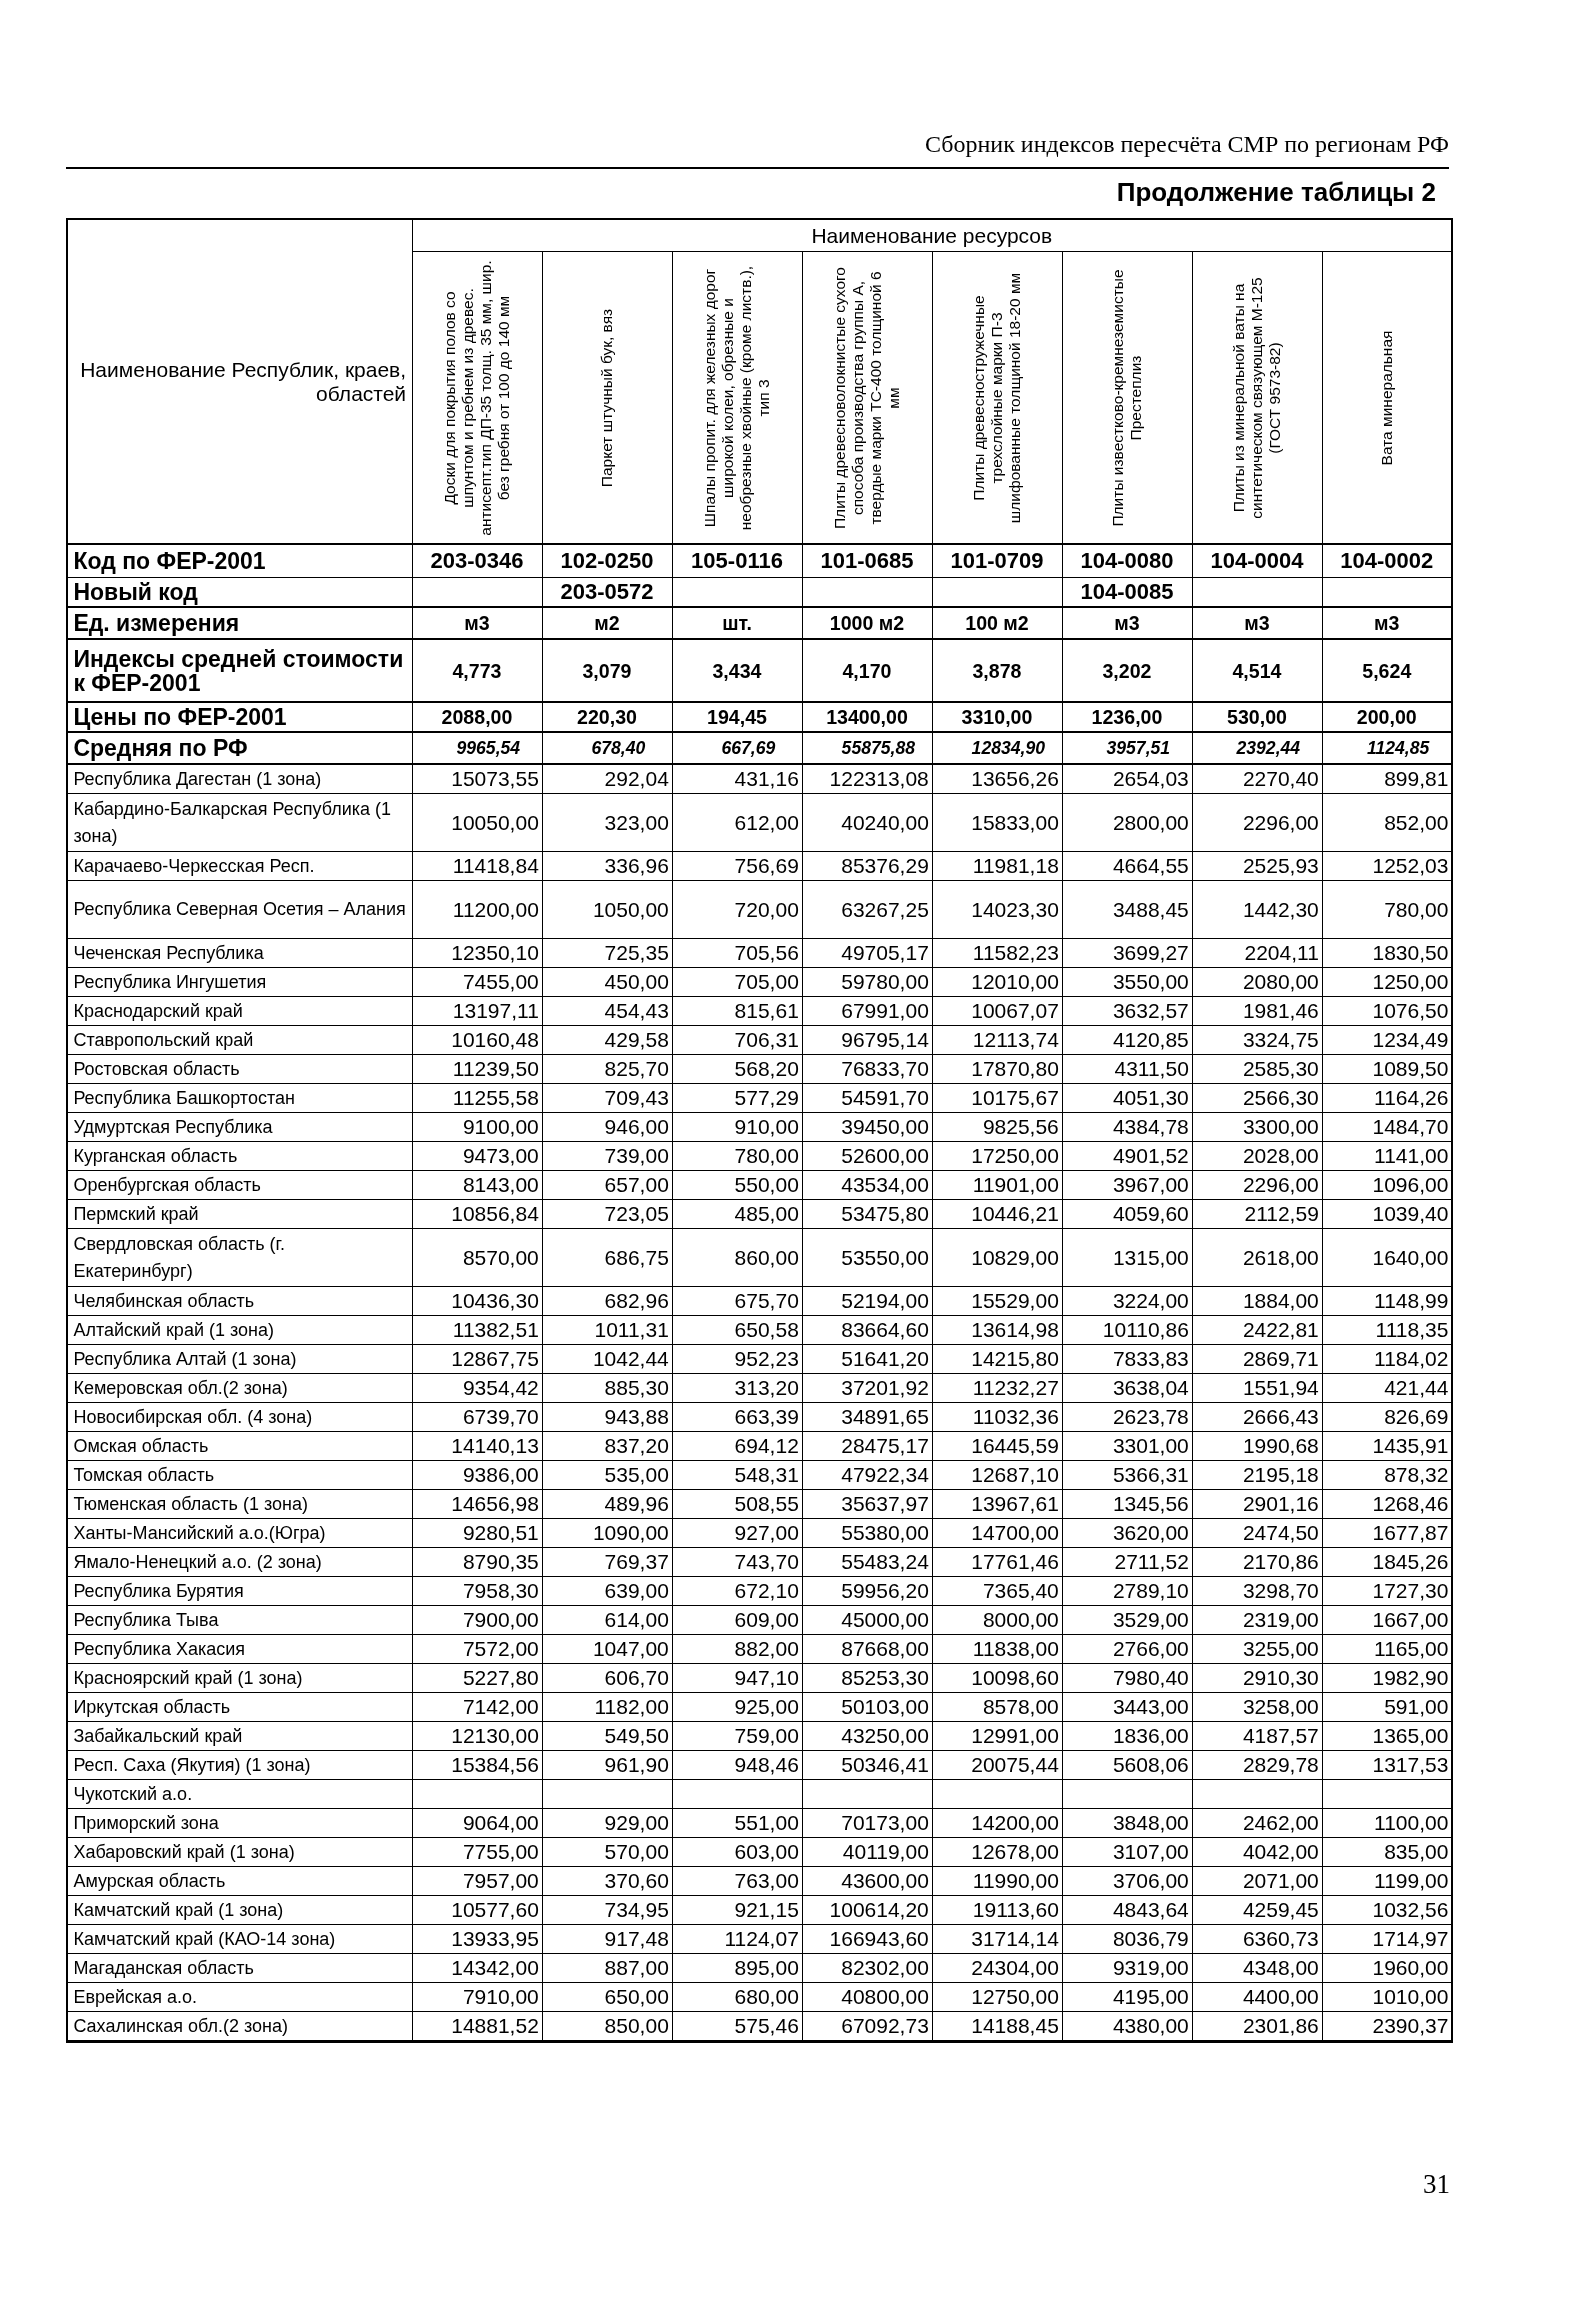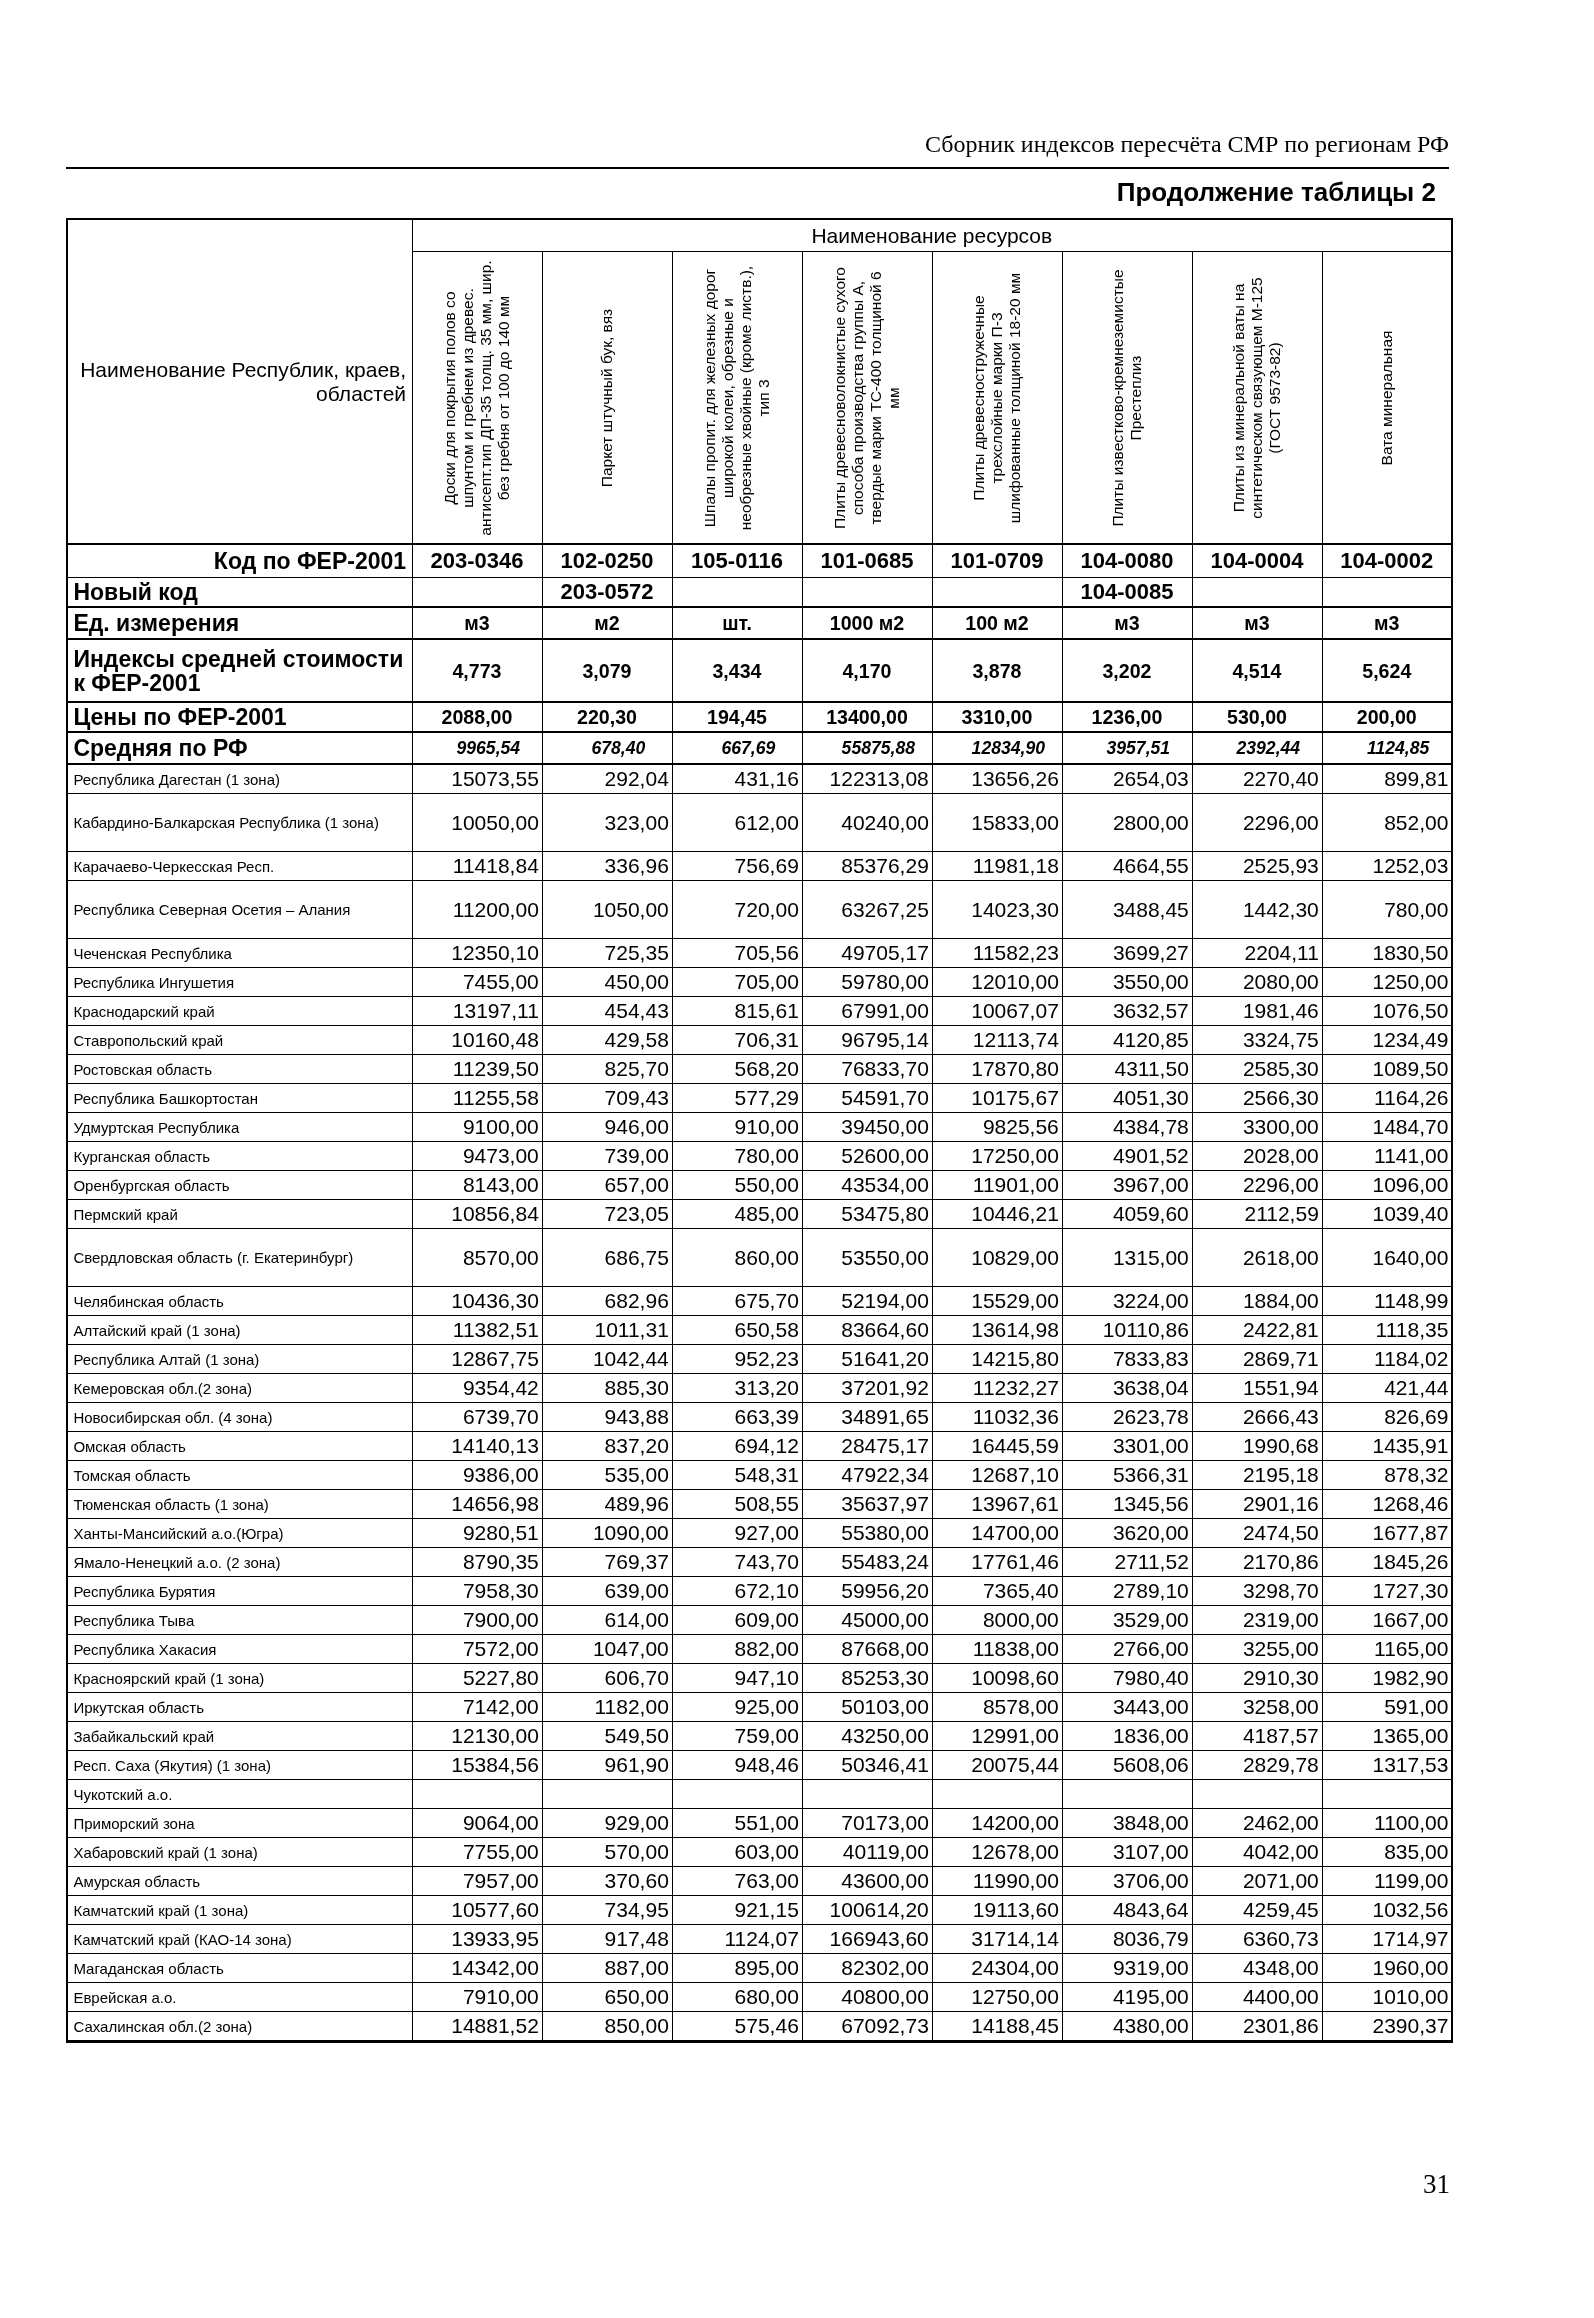--- a/index.html
+++ b/index.html
@@ -13,21 +13,21 @@
   .head-group { text-align:center; font-size:16px; height:31px; border-top:2.7px solid #000 !important; }
   .head-left { text-align:right; font-size:16px; line-height:20px; border-top:2.7px solid #000 !important; border-left:2.7px solid #000 !important; }
   .head-vert { height:291px; padding:0 !important; position:relative; }
   .vert-text { position:absolute; left:50%; top:50%; width:277px; transform:translate(-50%,-50%) rotate(-90deg); text-align:center; font-size:15.5px; line-height:18px; }
   tr.sum td { font-weight:bold; font-family:"Liberation Sans", sans-serif; }
   tr.sum td.label { font-size:23px; border-left:2.7px solid #000; }
   tr.sum td.v { text-align:center; font-size:19.6px; }
   tr.sum.avg td.v { font-style:italic; font-size:17.6px;padding-left:28px; }
   tr.sum.thick-top td { border-top:2.7px solid #000; }
   tr.sum.code td.v { font-size:22px; }
-  tr.data td.label { border-left:2.7px solid #000; font-size:15px; line-height:27px; }
+  tr.data td.label { border-left:2.7px solid #000; font-size:18px; line-height:27px; }
   tr.data td.v { text-align:right; padding-right:2.7px; }
   tr.data td { height:28px; }
   tr.data.tall td { height:57px; }
   td.last { border-right:2.7px solid #000 !important; }
   tr.data.lastrow td { border-bottom:3.4px solid #000; }
   .page-number { position:absolute; right:145px; top:2169px; font-family:"Liberation Serif", serif; font-size:27px; }
 </style>
 </head>
 <body>
 
@@ -71,21 +71,21 @@
           <div class="vert-text">Плиты известково-кремнеземистые Престеплиз</div>
         </td>
       <td class="head-vert">
           <div class="vert-text">Плиты из минеральной ваты на синтетическом связующем М-125 (ГОСТ 9573-82)</div>
         </td>
       <td class="head-vert last">
           <div class="vert-text">Вата минеральная</div>
         </td>
     </tr>
   <tr class="sum thick-top code">
-        <td class="label" style="height: 32px; text-align: right;">Код по ФЕР-2001</td>
+        <td class="label" style="height: 32px;">Код по ФЕР-2001</td>
         <td class="v">203-0346</td>
         <td class="v">102-0250</td>
         <td class="v">105-0116</td>
         <td class="v">101-0685</td>
         <td class="v">101-0709</td>
         <td class="v">104-0080</td>
         <td class="v">104-0004</td>
         <td class="v last">104-0002</td>
       </tr>
       <tr class="sum code">

